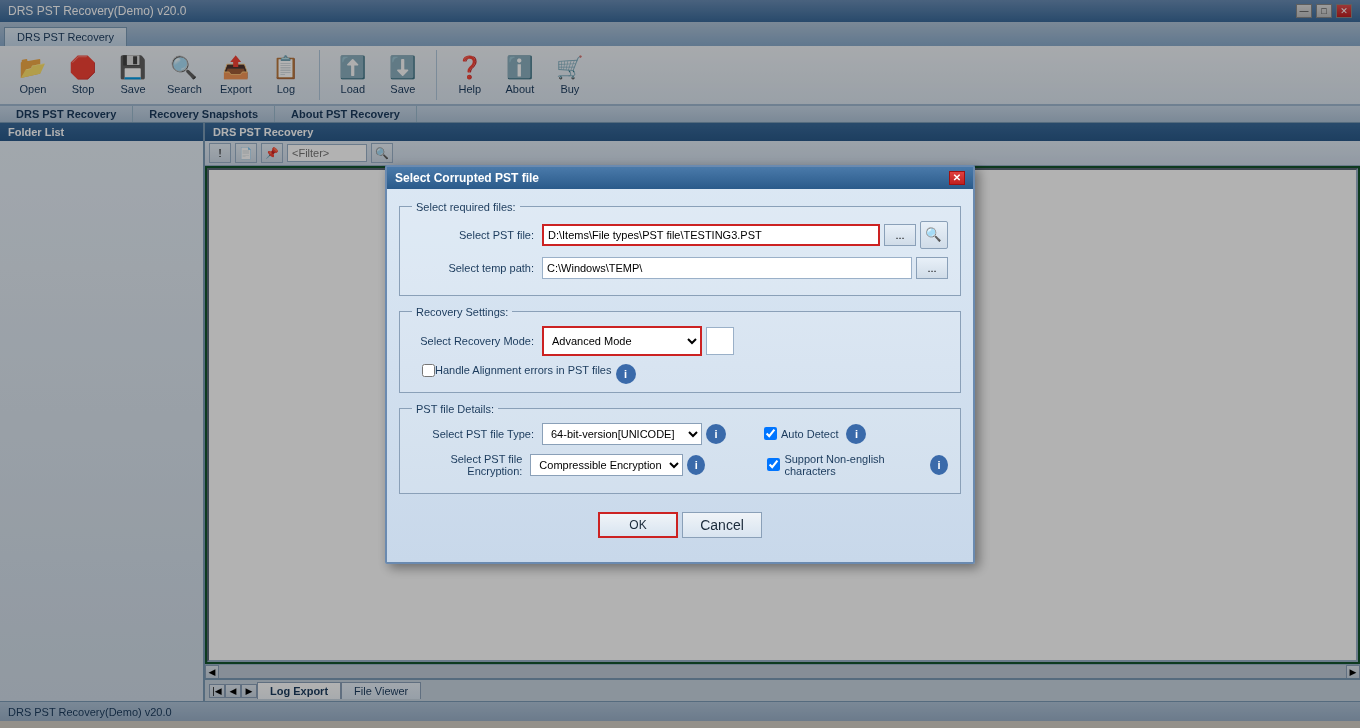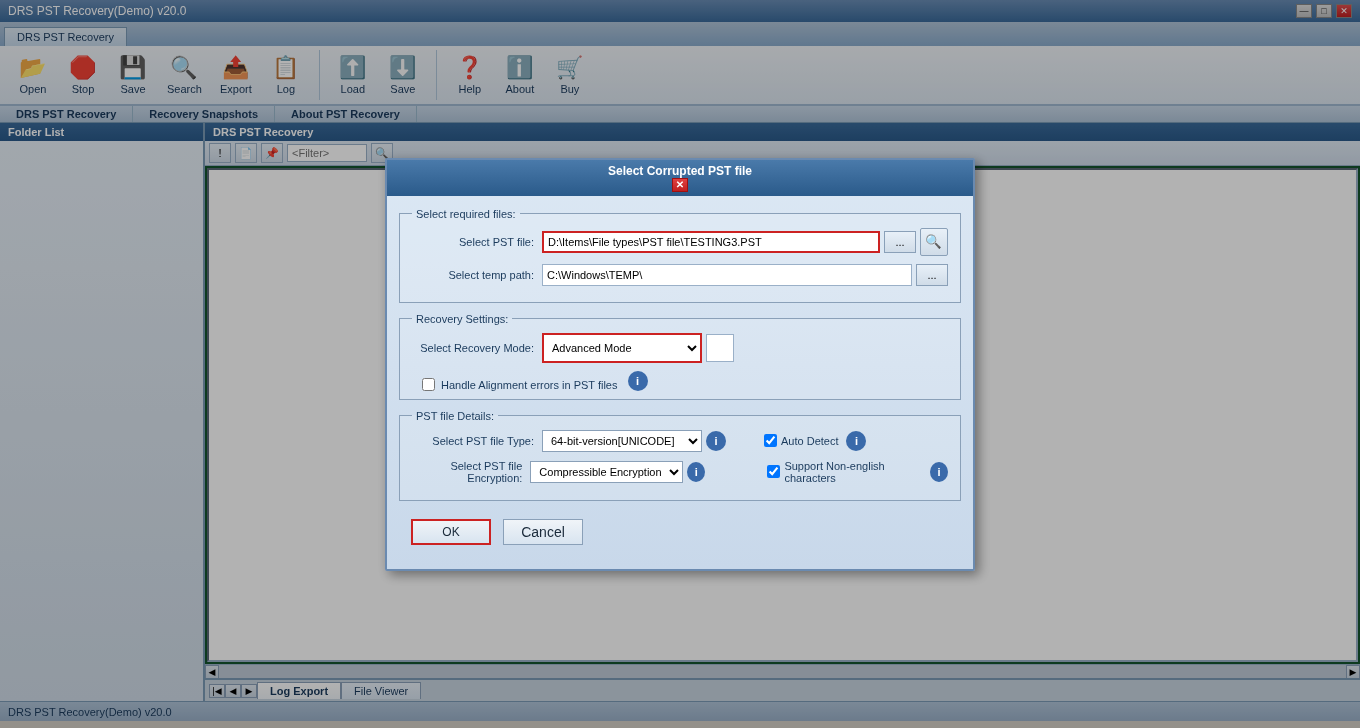--- a/index.html
+++ b/index.html
@@ -230,21 +230,20 @@
     }
     .dialog-title-bar {
       background: linear-gradient(to bottom, #4a7aaa 0%, #2a5a8a 100%);
       color: white;
       padding: 4px 8px;
       font-size: 12px;
       font-weight: bold;
       display: flex;
       align-items: center;
       justify-content: space-between;
-      flex-direction: column;
     }
     .dialog-close-btn {
       width: 16px; height: 14px;
       background: linear-gradient(to bottom, #e04040, #c02020);
       border: 1px solid #a01010;
       color: white;
       font-size: 10px;
       cursor: pointer;
       display: flex; align-items: center; justify-content: center;
       font-weight: bold;
@@ -342,37 +341,37 @@
       color: white;
       font-size: 11px;
       font-weight: bold;
       display: flex; align-items: center; justify-content: center;
       cursor: pointer;
       margin-left: 4px;
     }
 
     .checkbox-row {
       display: flex;
-      align-items: flex-end;
+      align-items: flex-start;
       margin-left: 10px;
       margin-top: 4px;
-      gap: 6px;
     }
     .checkbox-row input[type=checkbox] {
       cursor: pointer;
     }
     .checkbox-label {
       font-size: 11px;
       color: #1a3a5c;
     }
 
     
     .dialog-footer {
       display: flex;
-      gap: 12px;
+      justify-content: center;
+      gap: 4px;
       padding: 8px 12px 12px;
     }
     .ok-btn {
       min-width: 80px;
       height: 26px;
       background: linear-gradient(to bottom, #f0f4f8, #d8e4f0);
       border: 2px solid #cc2222;
       font-size: 12px; cursor: pointer;
       color: #1a2a3a;
       font-weight: 500;

